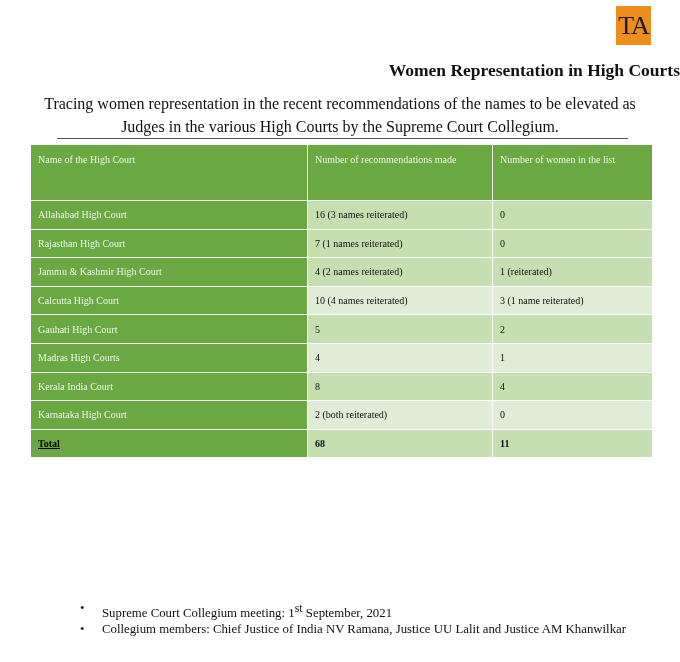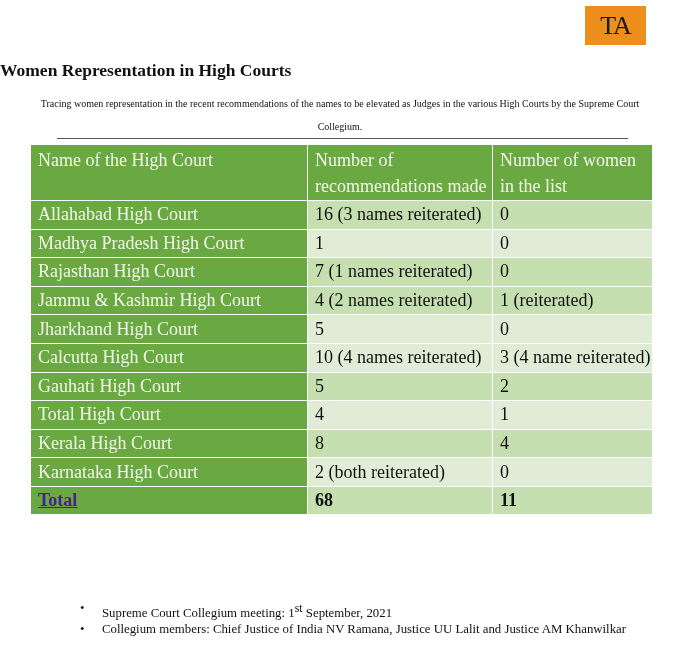--- a/index.html
+++ b/index.html
@@ -1,35 +1,35 @@
 <!DOCTYPE html>
 <html><head>
 <meta charset="utf-8">
 <style>
   html, body { margin: 0; padding: 0; background: #ffffff; }
   body { width: 680px; height: 662px; position: relative; overflow: hidden;
          font-family: "DejaVu Serif", "Liberation Serif", serif; color: #111; }
-  .logo { position: absolute; left: 585px; top: 6px; width: 61px; height: 39px;
+  .logo { position: absolute; left: 616px; top: 6px; width: 35px; height: 39px;
           background: #ee8e1c; display: flex; align-items: center; justify-content: center;
           font-family: "Liberation Serif", serif; font-size: 26px; color: #1a1a1a; letter-spacing: -1px; }
-  .title { position: absolute; left: 0; width: 680px; top: 60px; text-align: left;
+  .title { position: absolute; left: 0; width: 680px; top: 60px; text-align: right;
            font-family: "Liberation Serif", serif; font-weight: bold; font-size: 17.5px; }
   .subtitle { position: absolute; left: 40px; width: 600px; top: 92px; text-align: center;
-              font-family: "Liberation Serif", serif; font-size: 10px; line-height: 23px; }
+              font-family: "Liberation Serif", serif; font-size: 16px; line-height: 23px; }
   .rule { position: absolute; left: 57px; width: 571px; top: 138px; height: 1px; background: #555; }
   table { position: absolute; left: 30px; top: 144px; width: 622px; border-collapse: collapse;
-          font-family: "Liberation Serif", serif; font-size: 18px; table-layout: fixed; }
+          font-family: "Liberation Serif", serif; font-size: 10px; table-layout: fixed; }
   td { padding: 0 0 0 7px; vertical-align: middle; border: 1px solid #ffffff; white-space: nowrap; }
   tr.head td { background: #6aa842; color: #f2f6ea; height: 53px; vertical-align: top; padding-top: 2px; line-height: 26px; }
   tr.row td { height: 27.6px; }
   tr.row td.name { background: #6aa842; color: #f2f6ea; }
   tr.odd td.val { background: #c6dfb0; }
   tr.even td.val { background: #e0ecd5; }
   tr.total td { height: 27px; font-weight: bold; }
-  tr.total td.name { background: #6aa842; color: #4c1d95; text-decoration: underline; }
+  tr.total td.name { background: #6aa842; color: #000000; text-decoration: underline; }
   tr.total td.val { background: #c6dfb0; }
   col.c1 { width: 277px; } col.c2 { width: 185px; } col.c3 { width: 160px; }
   .notes { position: absolute; left: 80px; top: 601px; font-family: "Liberation Serif", serif;
            font-size: 12.8px; line-height: 15.5px; width: 560px; }
   .note { display: flex; }
   .bullet { width: 22px; flex: none; }
   sup { font-size: 12px; vertical-align: 5px; }
 </style>
 </head>
 <body>
@@ -49,57 +49,47 @@
     <tr class="head">
       <td>Name of the High Court</td>
       <td style="white-space:normal;padding-right:4px">Number of recommendations made</td>
       <td style="white-space:normal;padding-right:16px">Number of women in the list</td>
     </tr>
   <tr class="row odd">
         <td class="name">Allahabad High Court</td>
         <td class="val">16 (3 names reiterated)</td>
         <td class="val">0</td>
       </tr>
-      <tr class="row even">
-        <td class="name">Madhya Pradesh High Court</td>
-        <td class="val">1</td>
-        <td class="val">0</td>
-      </tr>
       <tr class="row odd">
         <td class="name">Rajasthan High Court</td>
         <td class="val">7 (1 names reiterated)</td>
         <td class="val">0</td>
       </tr>
       <tr class="row odd">
         <td class="name">Jammu &amp; Kashmir High Court</td>
         <td class="val">4 (2 names reiterated)</td>
         <td class="val">1 (reiterated)</td>
       </tr>
       <tr class="row even">
-        <td class="name">Jharkhand High Court</td>
-        <td class="val">5</td>
-        <td class="val">0</td>
-      </tr>
-      <tr class="row even">
         <td class="name">Calcutta High Court</td>
         <td class="val">10 (4 names reiterated)</td>
-        <td class="val">3 (4 name reiterated)</td>
+        <td class="val">3 (1 name reiterated)</td>
       </tr>
       <tr class="row odd">
         <td class="name">Gauhati High Court</td>
         <td class="val">5</td>
         <td class="val">2</td>
       </tr>
       <tr class="row even">
-        <td class="name">Total High Court</td>
+        <td class="name">Madras High Courts</td>
         <td class="val">4</td>
         <td class="val">1</td>
       </tr>
       <tr class="row odd">
-        <td class="name">Kerala High Court</td>
+        <td class="name">Kerala India Court</td>
         <td class="val">8</td>
         <td class="val">4</td>
       </tr>
       <tr class="row even">
         <td class="name">Karnataka High Court</td>
         <td class="val">2 (both reiterated)</td>
         <td class="val">0</td>
       </tr>
       <tr class="total">
         <td class="name">Total</td>

